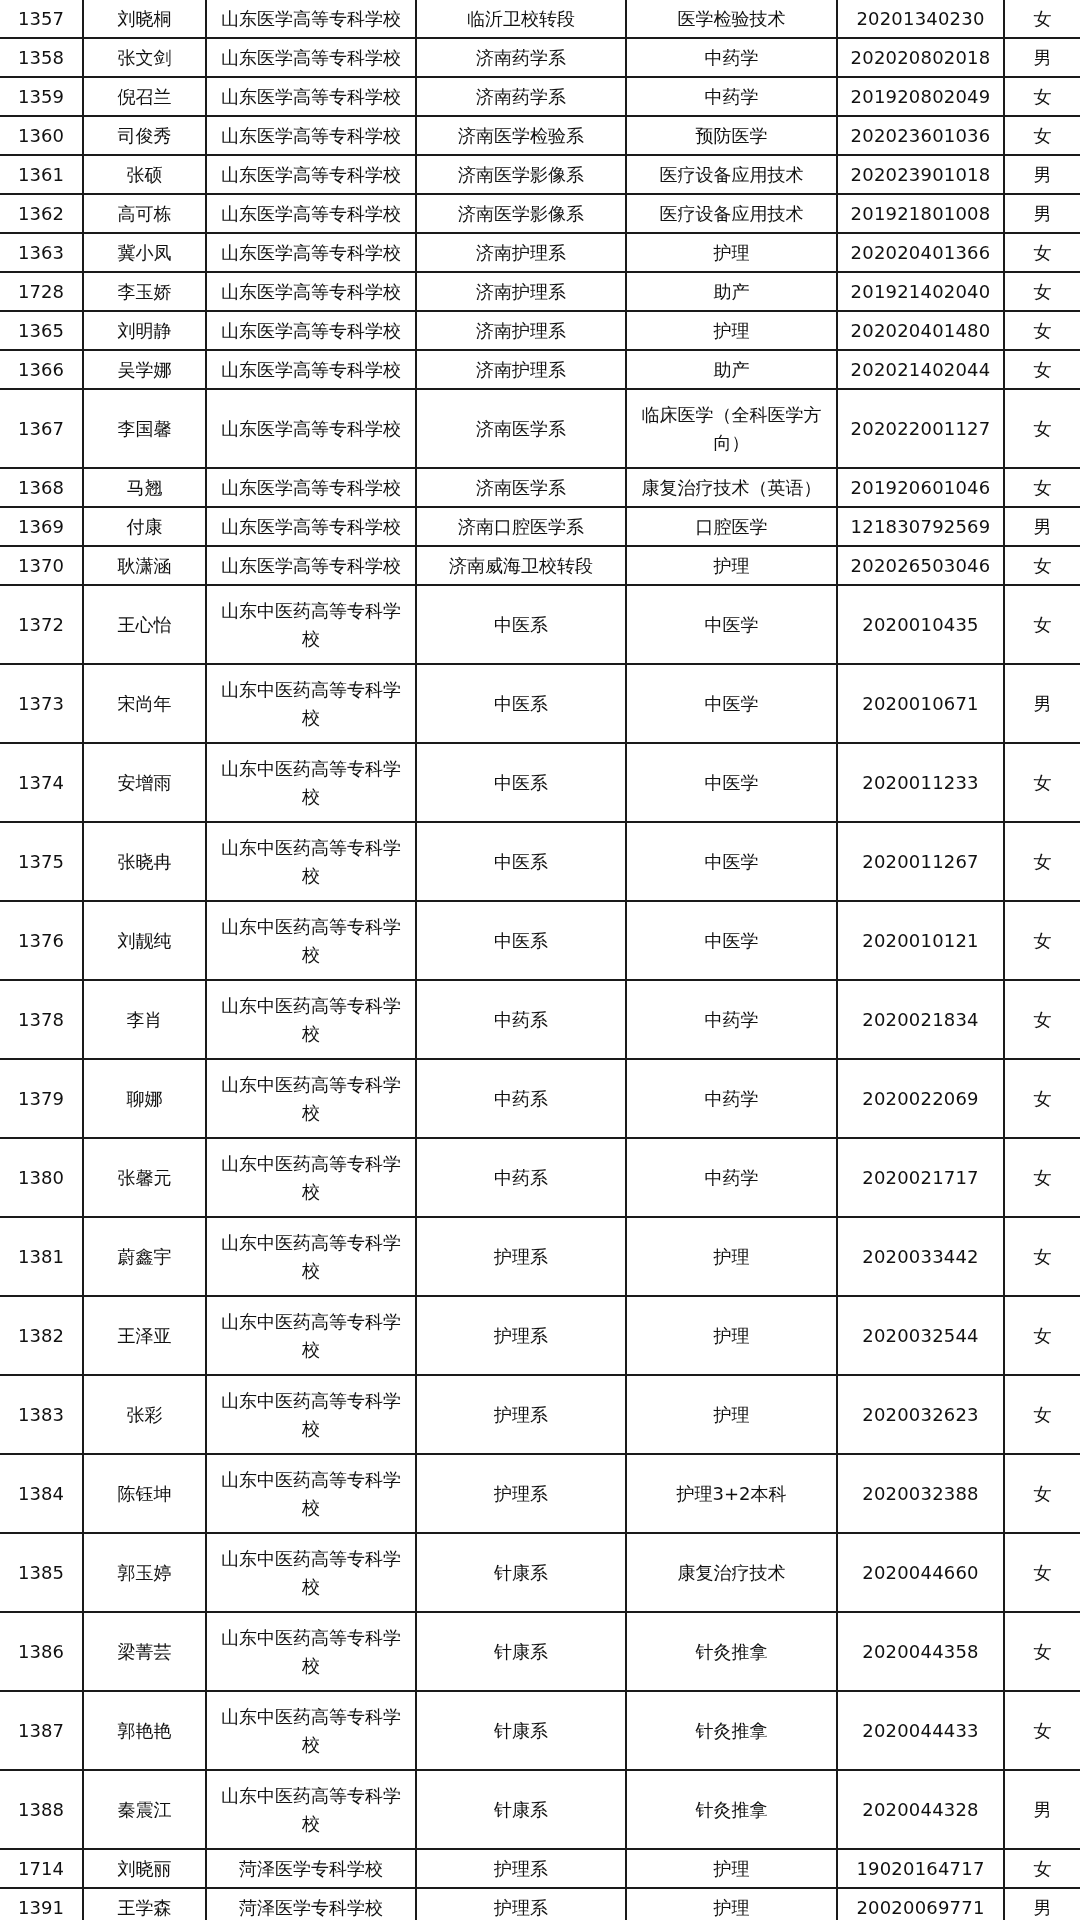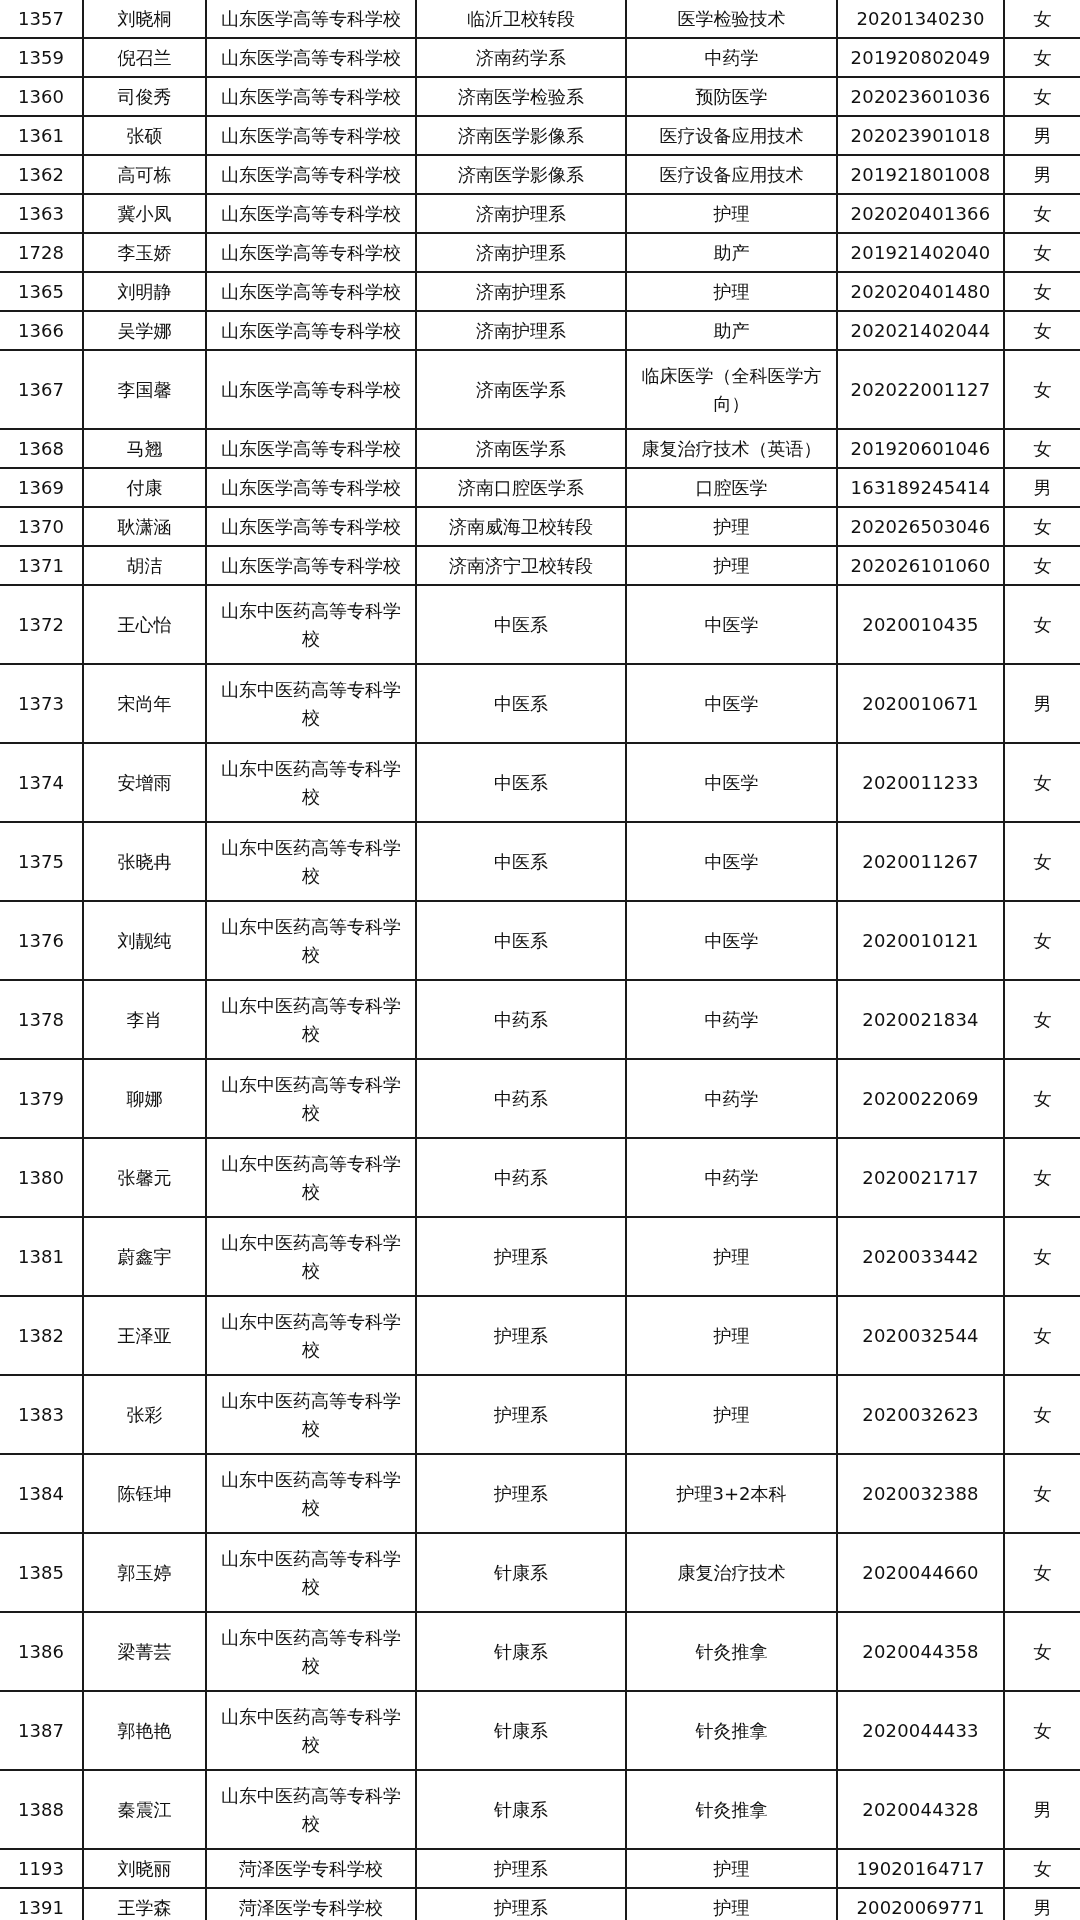--- a/index.html
+++ b/index.html
@@ -62,20 +62,29 @@
         <tr>
           <td class="c-no">1357</td>
           <td class="c-name">刘晓桐</td>
           <td class="c-school">山东医学高等专科学校</td>
           <td class="c-dept">临沂卫校转段</td>
           <td class="c-major">医学检验技术</td>
           <td class="c-id">20201340230</td>
           <td class="c-gender">女</td>
         </tr>
         <tr>
+          <td class="c-no">1358</td>
+          <td class="c-name">张文剑</td>
+          <td class="c-school">山东医学高等专科学校</td>
+          <td class="c-dept">济南药学系</td>
+          <td class="c-major">中药学</td>
+          <td class="c-id">202020802018</td>
+          <td class="c-gender">男</td>
+        </tr>
+        <tr>
           <td class="c-no">1359</td>
           <td class="c-name">倪召兰</td>
           <td class="c-school">山东医学高等专科学校</td>
           <td class="c-dept">济南药学系</td>
           <td class="c-major">中药学</td>
           <td class="c-id">201920802049</td>
           <td class="c-gender">女</td>
         </tr>
         <tr>
           <td class="c-no">1360</td>
@@ -157,39 +166,30 @@
           <td class="c-major">康复治疗技术（英语）</td>
           <td class="c-id">201920601046</td>
           <td class="c-gender">女</td>
         </tr>
         <tr>
           <td class="c-no">1369</td>
           <td class="c-name">付康</td>
           <td class="c-school">山东医学高等专科学校</td>
           <td class="c-dept">济南口腔医学系</td>
           <td class="c-major">口腔医学</td>
-          <td class="c-id">163189245414</td>
+          <td class="c-id">121830792569</td>
           <td class="c-gender">男</td>
         </tr>
         <tr>
           <td class="c-no">1370</td>
           <td class="c-name">耿潇涵</td>
           <td class="c-school">山东医学高等专科学校</td>
           <td class="c-dept">济南威海卫校转段</td>
           <td class="c-major">护理</td>
           <td class="c-id">202026503046</td>
-          <td class="c-gender">女</td>
-        </tr>
-        <tr>
-          <td class="c-no">1371</td>
-          <td class="c-name">胡洁</td>
-          <td class="c-school">山东医学高等专科学校</td>
-          <td class="c-dept">济南济宁卫校转段</td>
-          <td class="c-major">护理</td>
-          <td class="c-id">202026101060</td>
           <td class="c-gender">女</td>
         </tr>
         <tr class="tall">
           <td class="c-no">1372</td>
           <td class="c-name">王心怡</td>
           <td class="c-school wrap">山东中医药高等专科学校</td>
           <td class="c-dept">中医系</td>
           <td class="c-major">中医学</td>
           <td class="c-id">2020010435</td>
           <td class="c-gender">女</td>
@@ -323,21 +323,21 @@
         <tr class="tall">
           <td class="c-no">1388</td>
           <td class="c-name">秦震江</td>
           <td class="c-school wrap">山东中医药高等专科学校</td>
           <td class="c-dept">针康系</td>
           <td class="c-major">针灸推拿</td>
           <td class="c-id">2020044328</td>
           <td class="c-gender">男</td>
         </tr>
         <tr>
-          <td class="c-no">1193</td>
+          <td class="c-no">1714</td>
           <td class="c-name">刘晓丽</td>
           <td class="c-school">菏泽医学专科学校</td>
           <td class="c-dept">护理系</td>
           <td class="c-major">护理</td>
           <td class="c-id">19020164717</td>
           <td class="c-gender">女</td>
         </tr>
         <tr>
           <td class="c-no">1391</td>
           <td class="c-name">王学森</td>

